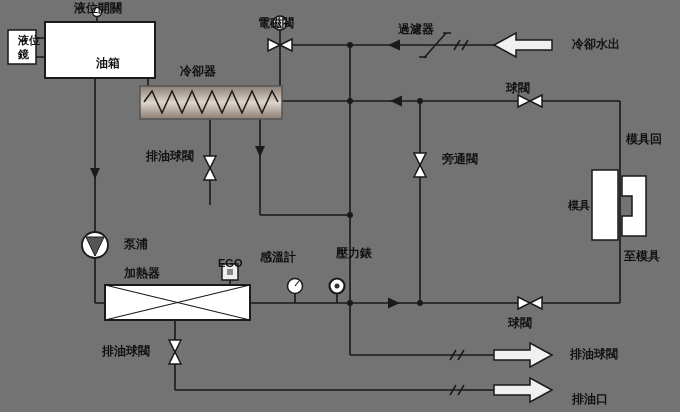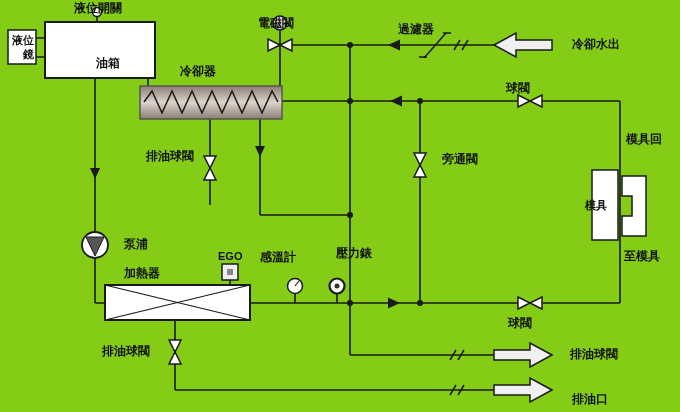--- a/index.html
+++ b/index.html
@@ -1,26 +1,26 @@
 <!DOCTYPE html>
 <html><head>
 <meta charset="utf-8">
 <style>
   html,body{margin:0;padding:0;background:#ffffff;}
   .canvas{
-    position:relative;width:680px;height:412px;background:#84cc16;
+    position:relative;width:680px;height:412px;background:#737373;
     font-family:"Liberation Sans","DejaVu Sans",sans-serif;overflow:hidden;
   }
   .canvas svg{position:absolute;left:0;top:0;}
   .label{
     position:absolute;font-size:12px;font-weight:600;color:#111;
     white-space:nowrap;line-height:14px;
   }
   .label.small{font-size:11px;font-weight:600;}
-  .label.boxed{white-space:normal;text-align:right;}
+  .label.boxed{white-space:normal;text-align:left;padding-left:8px;}
 </style>
 </head>
 <body>
 
 <div class="canvas">
 
 <svg width="680" height="412" viewBox="0 0 680 412">
   <defs>
     <linearGradient id="coolerGrad" x1="0" y1="0" x2="0" y2="1">
       <stop offset="0" stop-color="#8a7d74"></stop>
@@ -157,27 +157,27 @@
 
 <div class="label" style="left:74px;top:1px">液位開關</div>
 <div class="label small boxed" style="left:10px;top:33px;width:24px">液位鏡</div>
 <div class="label" style="left:96px;top:56px">油箱</div>
 <div class="label" style="left:258px;top:16px">電磁閥</div>
 <div class="label" style="left:398px;top:22px">過濾器</div>
 <div class="label" style="left:572px;top:37px">冷卻水出</div>
 <div class="label" style="left:180px;top:64px">冷卻器</div>
 <div class="label" style="left:506px;top:81px">球閥</div>
 <div class="label" style="left:626px;top:132px">模具回</div>
-<div class="label small boxed" style="left:584px;top:198px;width:23px">模具</div>
+<div class="label small boxed" style="left:560px;top:198px;width:23px">模具</div>
 <div class="label" style="left:624px;top:249px">至模具</div>
 <div class="label" style="left:442px;top:152px">旁通閥</div>
 <div class="label" style="left:146px;top:149px">排油球閥</div>
 <div class="label" style="left:124px;top:237px">泵浦</div>
 <div class="label" style="left:124px;top:266px">加熱器</div>
-<div class="label small" style="left:218px;top:249px">EGO</div>
+<div class="label small" style="left:218px;top:256px">EGO</div>
 <div class="label" style="left:260px;top:250px">感溫計</div>
 <div class="label" style="left:336px;top:246px">壓力錶</div>
 <div class="label" style="left:508px;top:316px">球閥</div>
 <div class="label" style="left:102px;top:344px">排油球閥</div>
 <div class="label" style="left:570px;top:347px">排油球閥</div>
 <div class="label" style="left:572px;top:392px">排油口</div>
 
 </div>
 
 </body></html>

